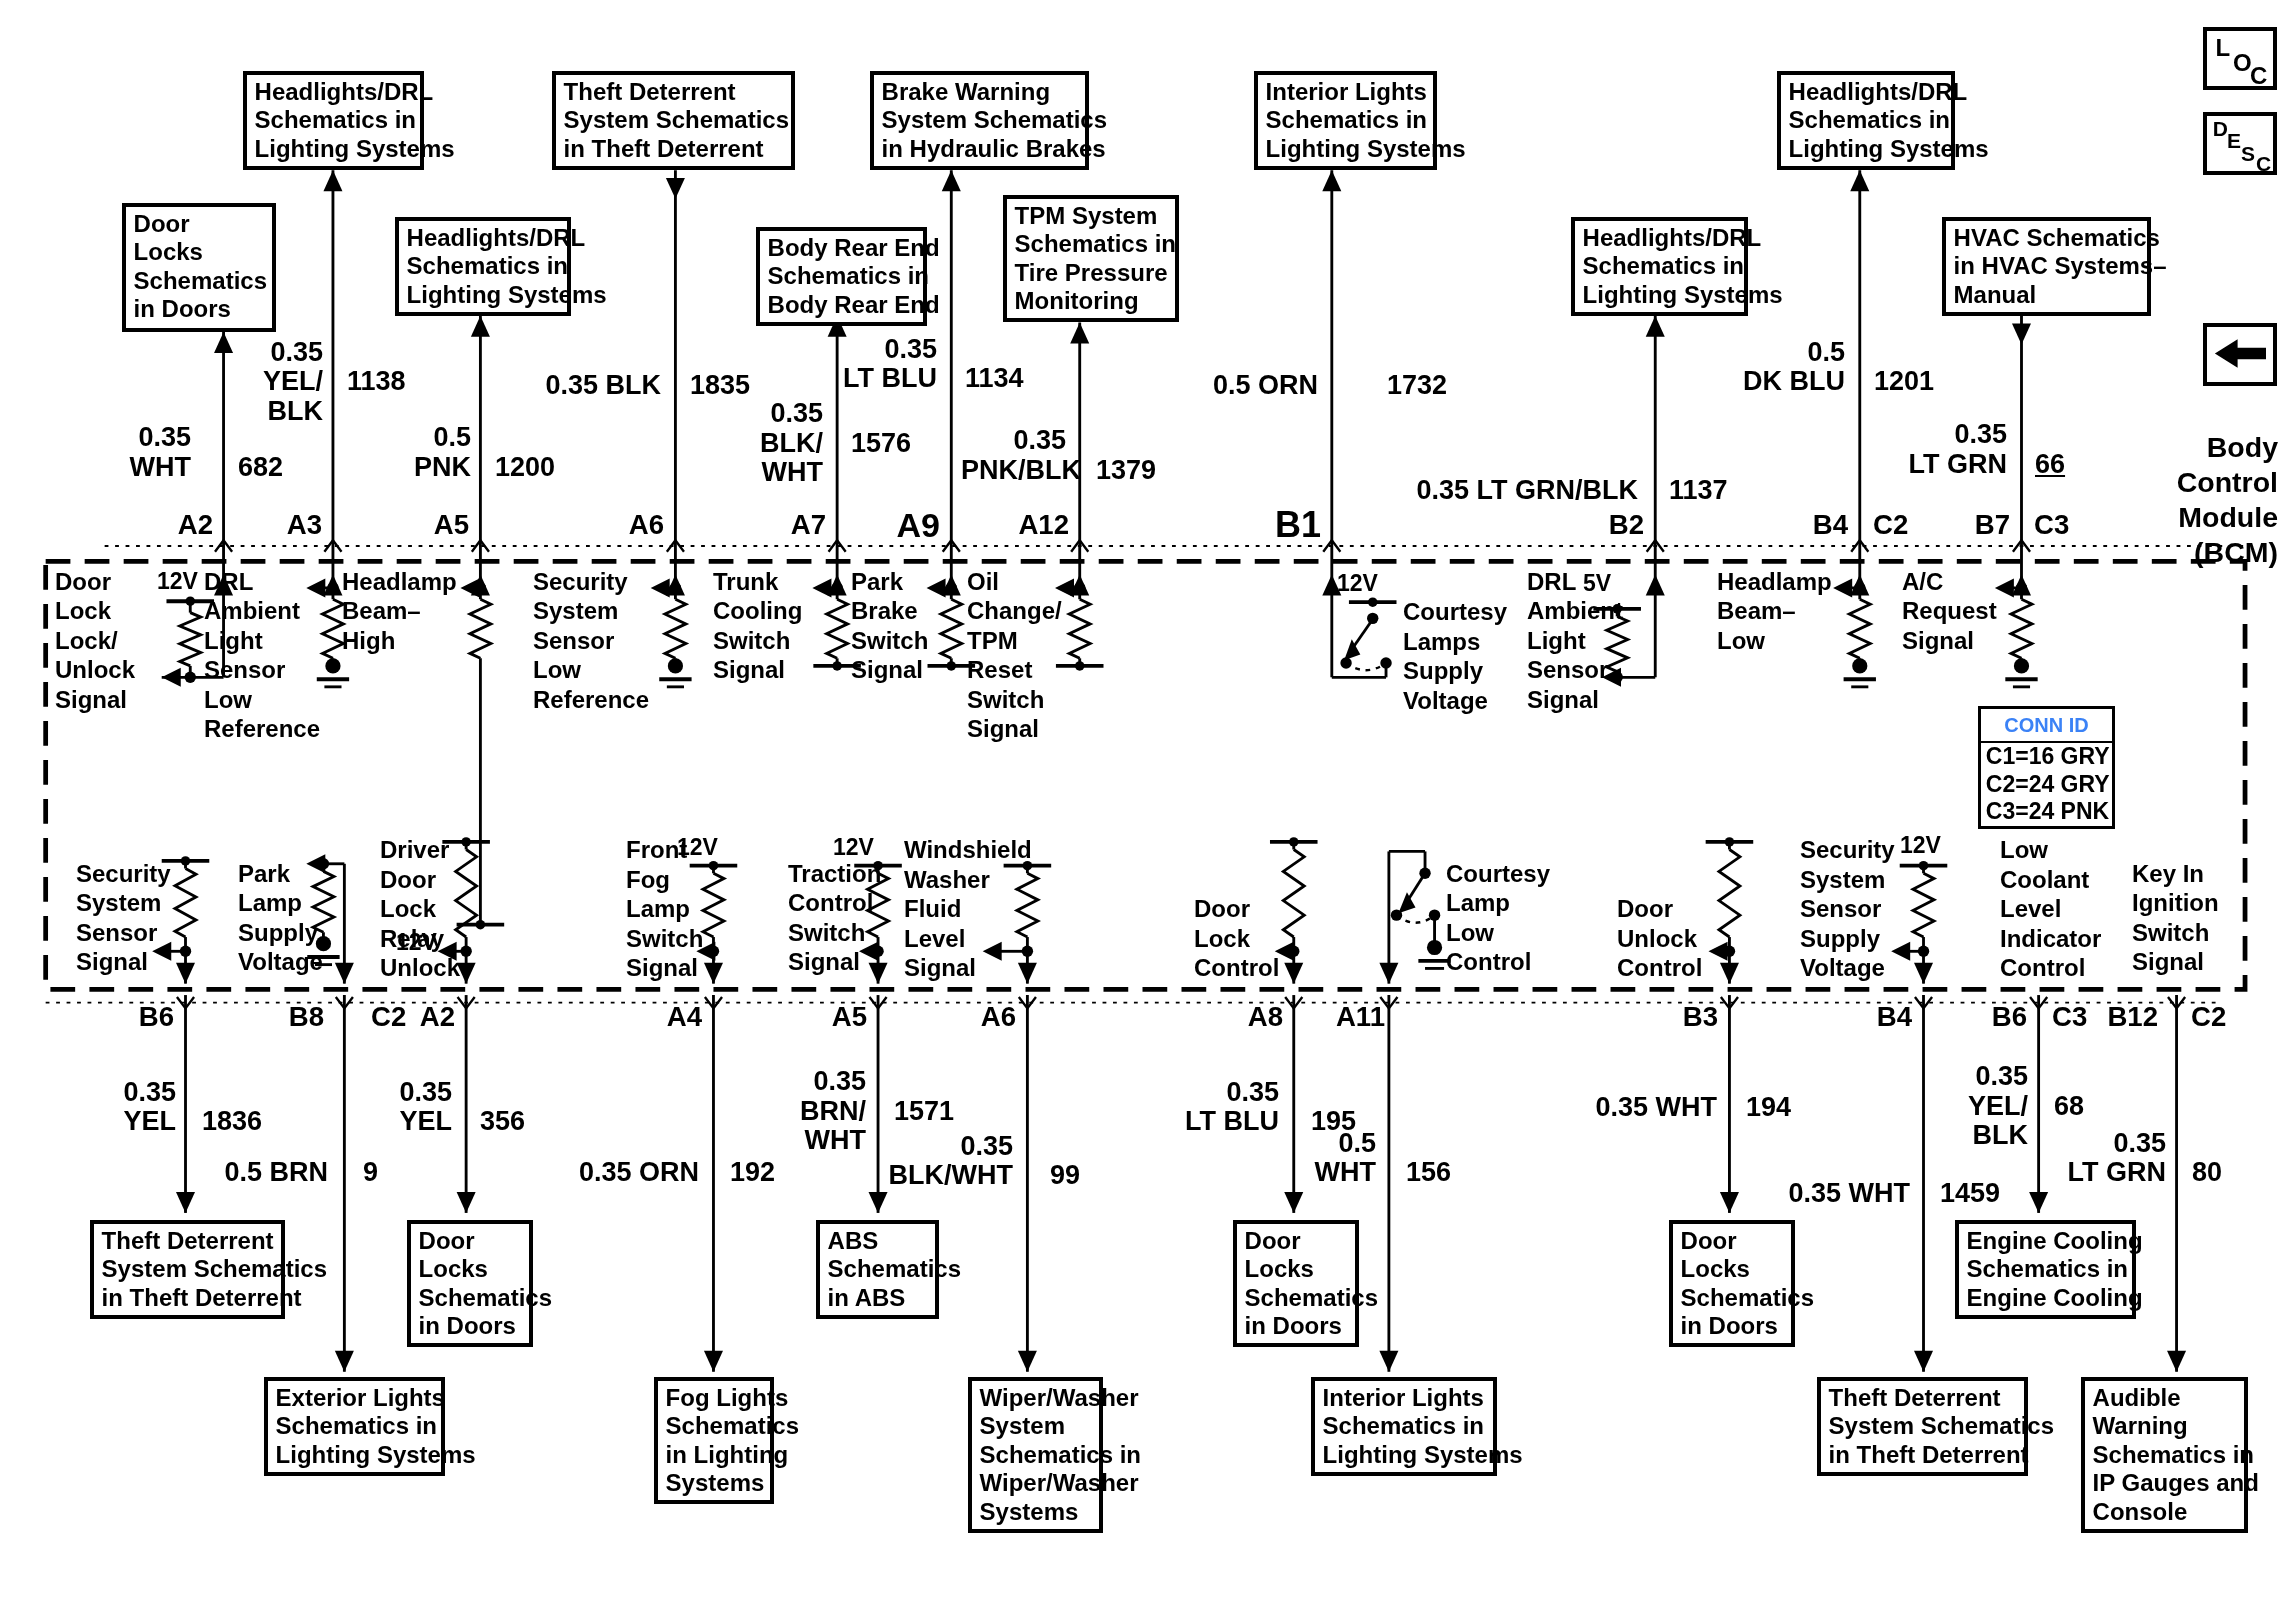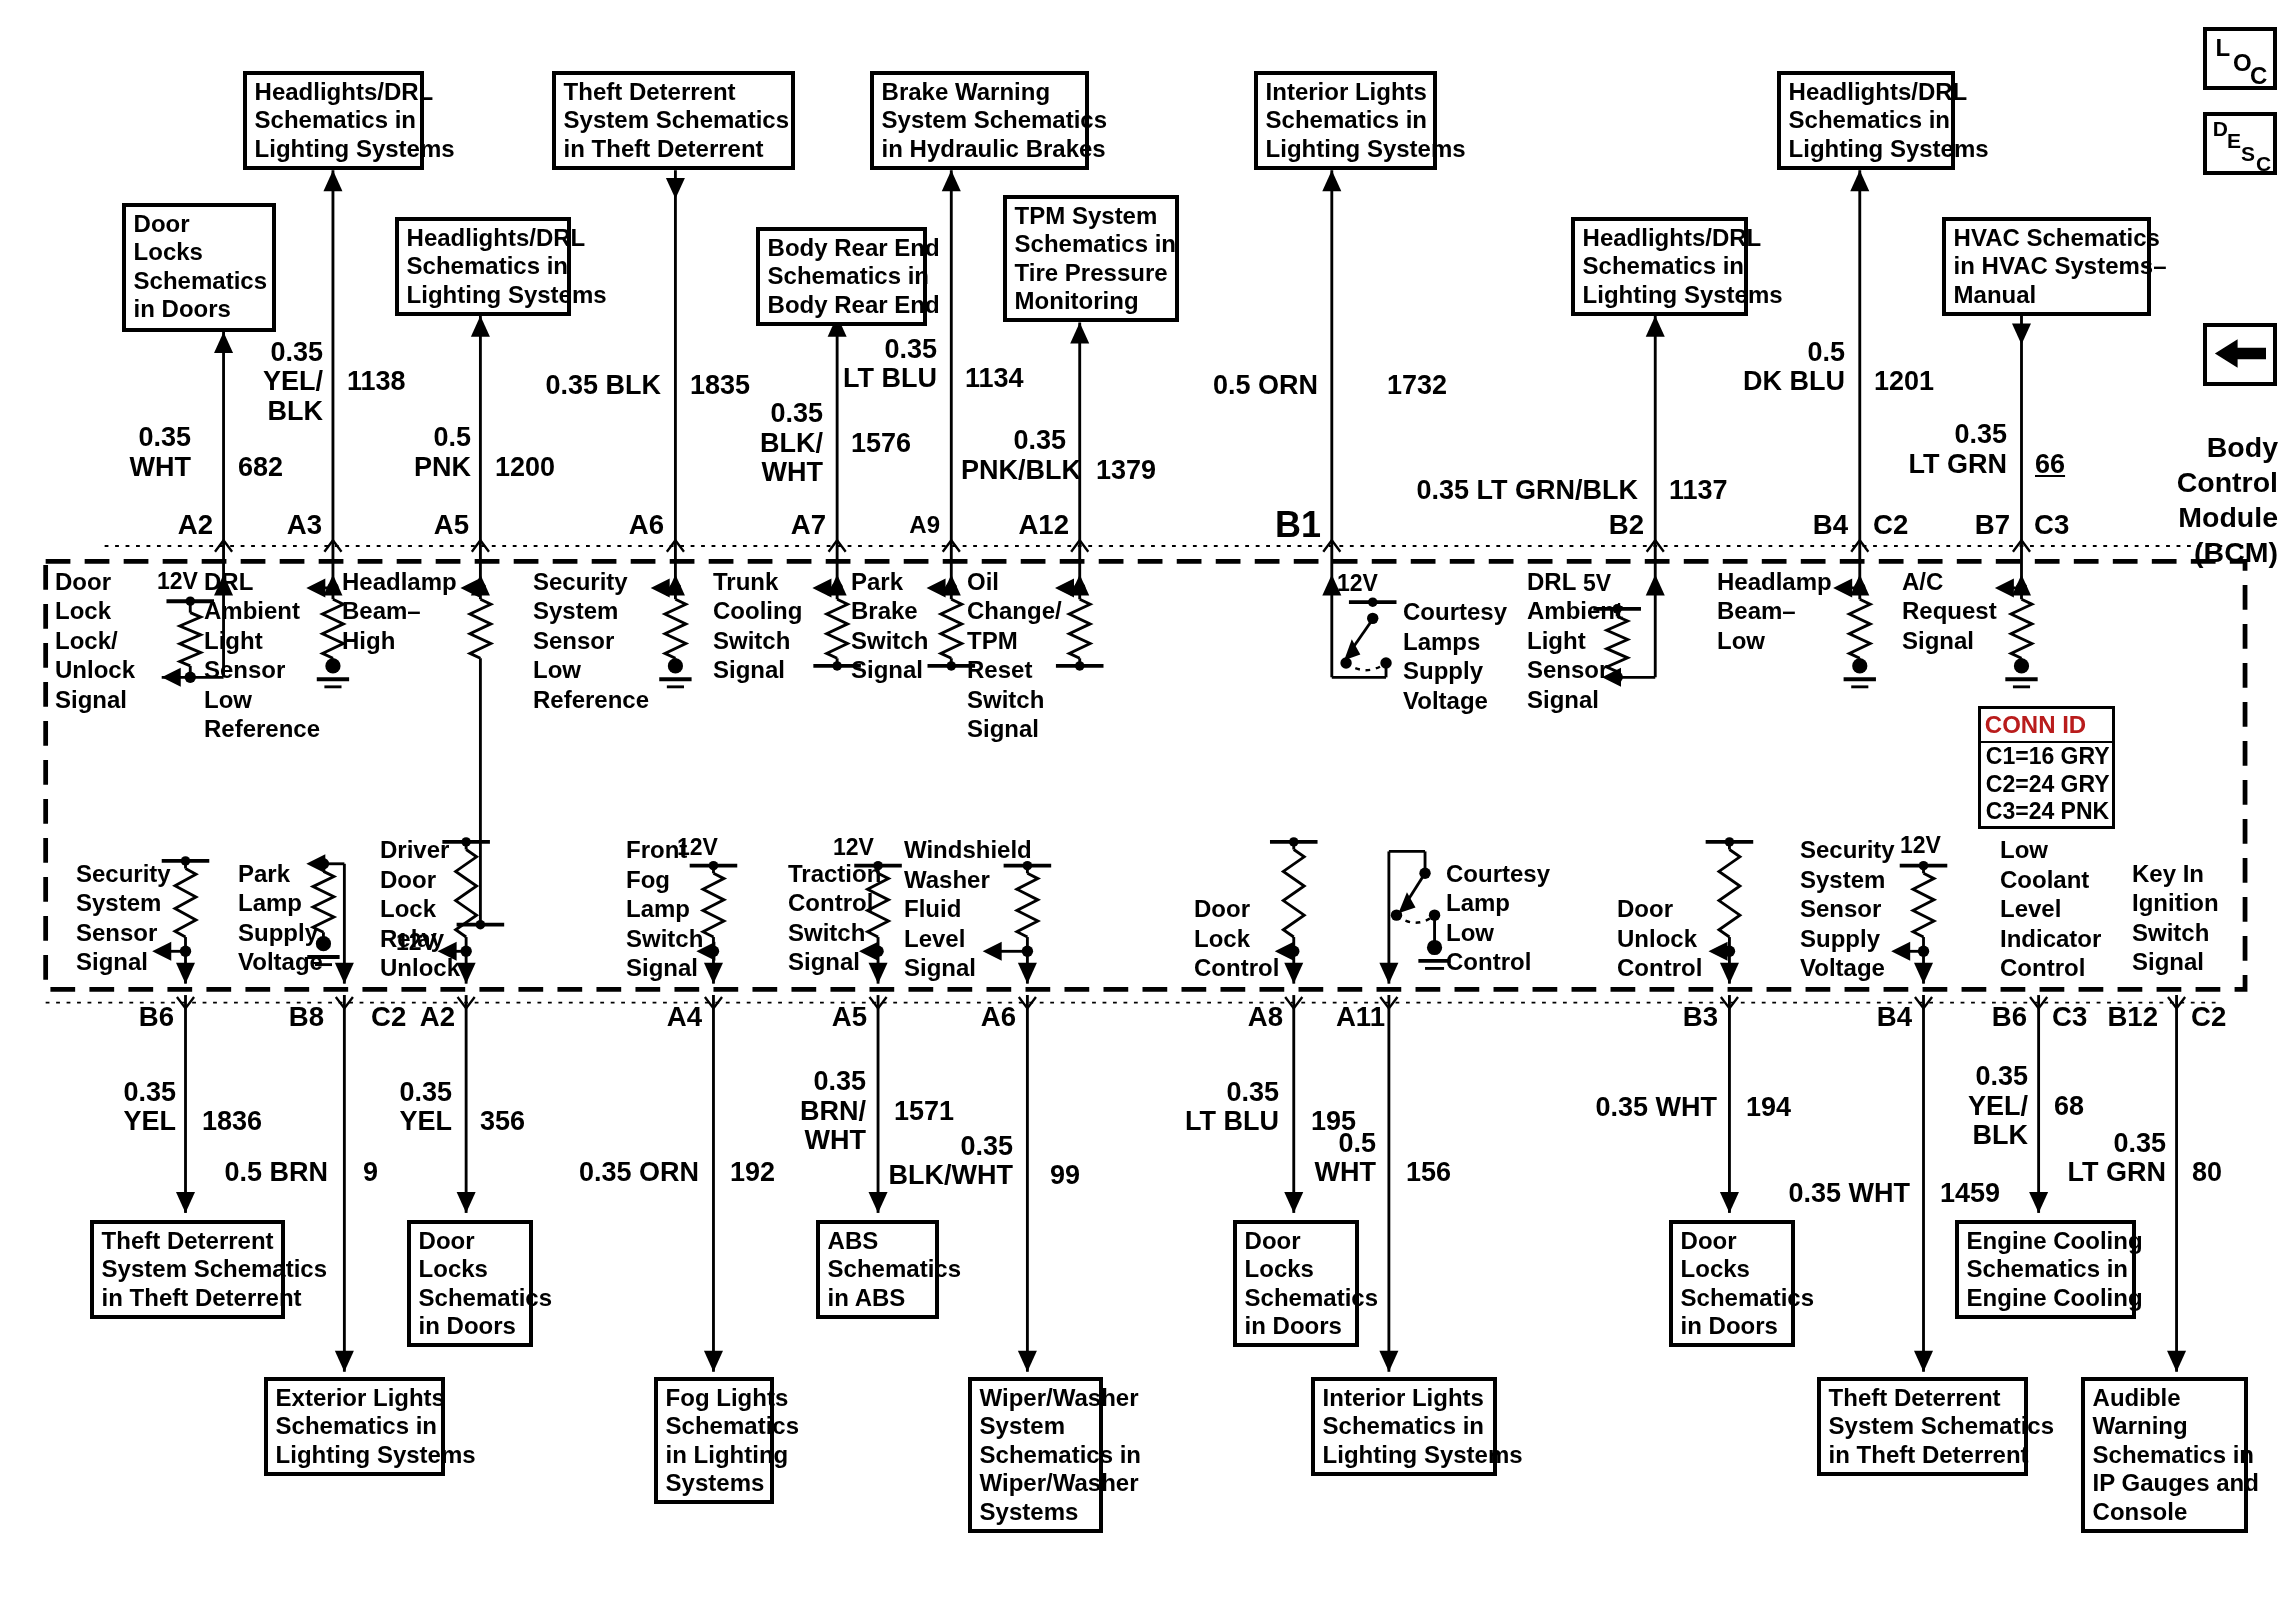--- a/index.html
+++ b/index.html
@@ -6,21 +6,21 @@
   #canvas{position:relative;width:2285px;height:1602px;background:#fff;
           font-family:"Liberation Sans","DejaVu Sans",sans-serif;overflow:hidden}
   #wires{position:absolute;left:0;top:0}
   #labels{position:absolute;left:0;top:0;width:100%;height:100%}
   .t{position:absolute;font-weight:bold;white-space:nowrap;color:#000}
   .refbox{position:absolute;box-sizing:border-box;border:4.8px solid #000;padding:2.9px 7.6px;background:#fff;font-weight:bold}
   .refbox .bl{font-size:24px;line-height:28.5px;white-space:nowrap;color:#000}
   .cornerbox{position:absolute;box-sizing:border-box;border:4.8px solid #000;background:#fff}
   .cl{position:absolute;font-weight:bold;color:#000}
   #connid{position:absolute;box-sizing:border-box;border:3.8px solid #000;background:#fff;font-weight:bold}
-  #connid .hdr{font-size:24px;line-height:28.5px;border-bottom:2.9px solid #000;padding:1.9px 3.8px;color:#b91c1c}
+  #connid .hdr{font-size:20px;line-height:28.5px;text-align:center;border-bottom:2.9px solid #000;padding:1.9px 3.8px;color:#3b82f6}
   #connid .row{font-size:23px;line-height:27.6px;padding:0 4.8px;color:#000;white-space:nowrap}
 </style>
 </head>
 <body>
 
 <div id="canvas">
   <svg id="wires" width="2285" height="1602" viewBox="0 0 2402 1684">
       <rect x="48" y="590" width="2312" height="450" fill="none" stroke="#000" stroke-width="5" stroke-dasharray="26 15"></rect>
       <line x1="110" y1="574" x2="2360" y2="574" stroke="#000" stroke-width="2" stroke-dasharray="4 7"></line>
       <line x1="48" y1="1054" x2="2330" y2="1054" stroke="#000" stroke-width="2" stroke-dasharray="4 7"></line>
@@ -366,21 +366,21 @@
         <div class="bl">System Schematics</div>
         <div class="bl">in Hydraulic Brakes</div>
       </div>
       <div class="t" style="left: 851px; top: 567px; width: 152px; text-align: left; font-size: 24px; line-height: 29.5px;">Park</div>
       <div class="t" style="left: 851px; top: 596px; width: 152px; text-align: left; font-size: 24px; line-height: 29.5px;">Brake</div>
       <div class="t" style="left: 851px; top: 626px; width: 152px; text-align: left; font-size: 24px; line-height: 29.5px;">Switch</div>
       <div class="t" style="left: 851px; top: 655px; width: 152px; text-align: left; font-size: 24px; line-height: 29.5px;">Signal</div>
       <div class="t" style="left: 794px; top: 335px; width: 143px; text-align: right; font-size: 27px; line-height: 29.5px;">0.35</div>
       <div class="t" style="left: 794px; top: 364px; width: 143px; text-align: right; font-size: 27px; line-height: 29.5px;">LT BLU</div>
       <div class="t" style="left: 965px; top: 364px; width: 114px; text-align: left; font-size: 27px; line-height: 29.5px;">1134</div>
-      <div class="t" style="left: 873px; top: 510px; width: 67px; text-align: right; font-size: 24px; line-height: 30px;">A9</div>
+      <div class="t" style="left: 873px; top: 510px; width: 67px; text-align: right; font-size: 34px; line-height: 30px;">A9</div>
       <div class="refbox" style="left: 1003px; top: 195px; width: 176px; height: 127px;">
         <div class="bl">TPM System</div>
         <div class="bl">Schematics in</div>
         <div class="bl">Tire Pressure</div>
         <div class="bl">Monitoring</div>
       </div>
       <div class="t" style="left: 967px; top: 567px; width: 152px; text-align: left; font-size: 24px; line-height: 29.5px;">Oil</div>
       <div class="t" style="left: 967px; top: 596px; width: 152px; text-align: left; font-size: 24px; line-height: 29.5px;">Change/</div>
       <div class="t" style="left: 967px; top: 626px; width: 152px; text-align: left; font-size: 24px; line-height: 29.5px;">TPM</div>
       <div class="t" style="left: 967px; top: 655px; width: 152px; text-align: left; font-size: 24px; line-height: 29.5px;">Reset</div>

